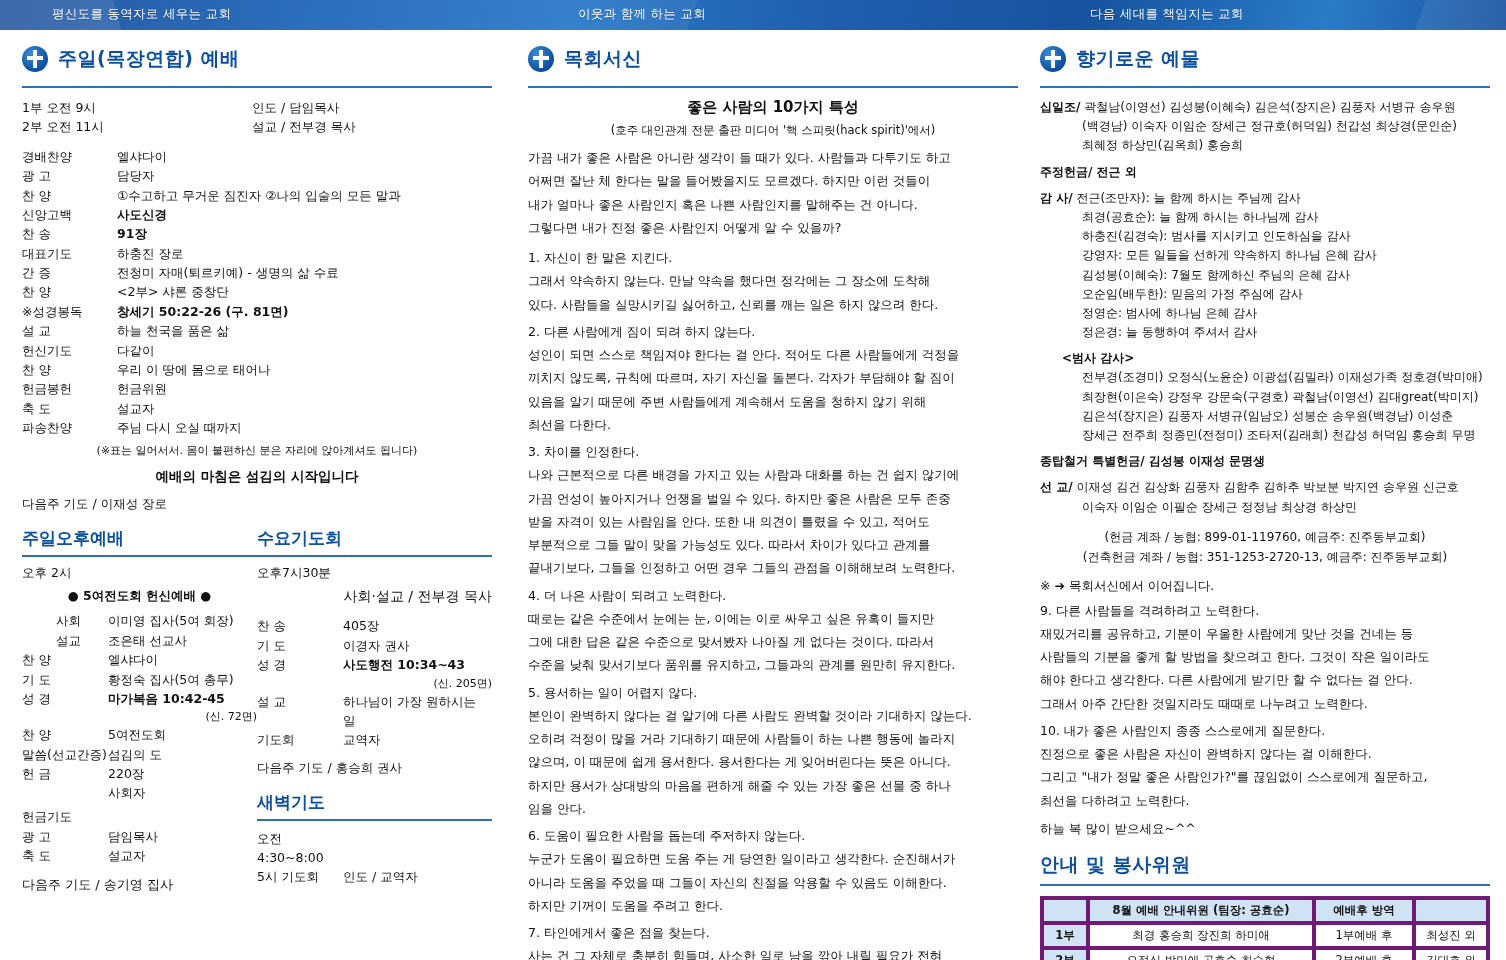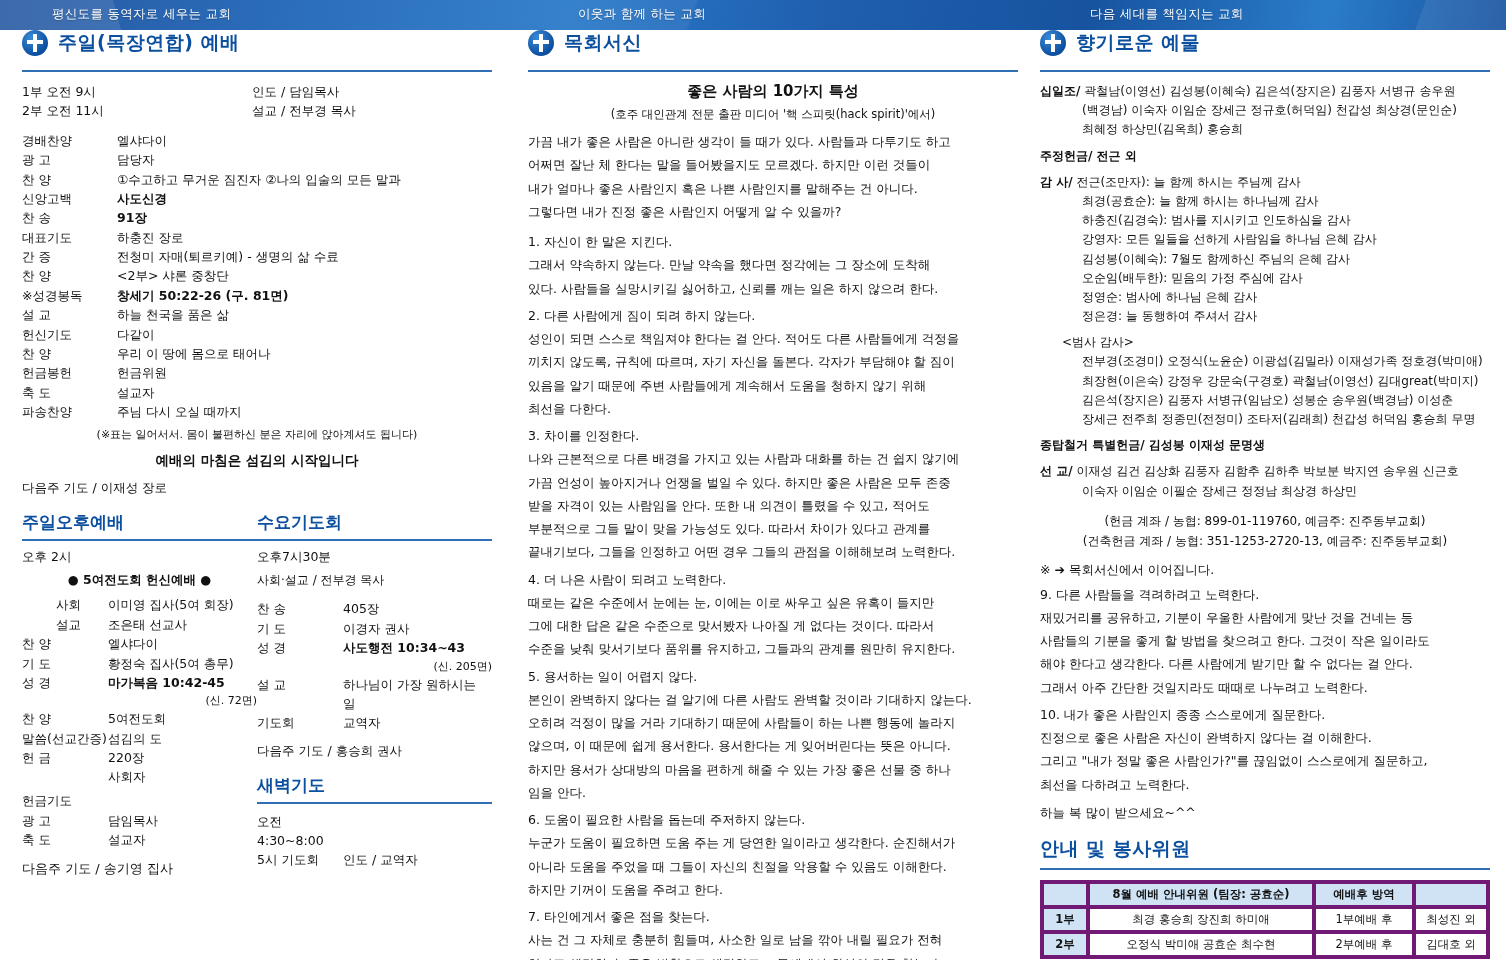--- a/index.html
+++ b/index.html
@@ -27,21 +27,21 @@
   .banner-text{
     position:absolute;top:6px;color:#fff;font-size:12.5px;letter-spacing:.3px;
     white-space:nowrap;text-shadow:0 1px 1px rgba(0,0,0,.25);
   }
   .bt1{left:52px;}
   .bt2{left:578px;}
   .bt3{left:1090px;}
 
   
   .page{position:absolute;left:0;top:30px;width:1506px;height:925px;background:#fff;}
-  .col{position:absolute;top:0;}
+  .col{position:absolute;top:16px;}
   .col1{left:22px;width:470px;}
   .col2{left:528px;width:490px;}
   .col3{left:1040px;width:450px;}
 
   
   .sec-head{display:flex;align-items:center;gap:10px;margin:0 0 14px 0;}
   .logo{
     width:26px;height:26px;border-radius:50%;
     background:radial-gradient(circle at 35% 30%, #3a8ad8, #0b4f9e 70%);
     position:relative;flex:0 0 auto;
@@ -67,21 +67,21 @@
 
   .subhead{font-size:17px;font-weight:bold;color:#0b4f9e;}
   .subrule{height:2px;background:#2f6fb5;margin:5px 0 8px 0;}
 
   .para{font-size:12.5px;line-height:1.62;margin:0 0 9px 0;}
   .para.t{margin-bottom:3px;}
   .doc-title{font-size:15px;font-weight:bold;text-align:center;margin:4px 0 6px 0;}
   .doc-sub{font-size:11.5px;text-align:center;margin-bottom:10px;}
 
   .r3{font-size:12px;line-height:1.6;}
-  .r3 .ind{padding-left:22px;}
+  .r3 .ind{padding-left:22px;font-weight:bold;}
   .r3 .ind2{padding-left:42px;}
   .blk{margin-bottom:7px;}
 
   .acct{text-align:center;font-size:12px;line-height:1.7;margin-top:10px;}
   table{border-collapse:collapse;width:100%;font-size:11.5px;}
   table td,table th{border:4px solid #701a75;padding:3px 4px;text-align:center;}
   .hdr{background:#cfe3f5;font-weight:bold;}
   .colA{width:34px;}
   .colC{width:88px;}
   .colD{width:62px;}
@@ -238,21 +238,21 @@
               <div class="lbl nsp" style="flex: 0 0 86px;">축 도</div>
               <div class="val">설교자</div>
             </div>
           </div>
         <div class="mt10" style="font-size:13px;">다음주 기도 / 송기영 집사</div>
       </div>
       <div>
         <div class="subhead">수요기도회</div>
         <div class="subrule"></div>
         <div style="font-size:12.5px;">오후7시30분</div>
-        <div class="mt6" style="font-size:12px;text-align:left;">사회·설교 / 전부경 목사</div>
+        <div class="mt6" style="font-size:14px;text-align:right;">사회·설교 / 전부경 목사</div>
         <div id="c1-wed" class="mt10">
             <div class="row">
               <div class="lbl nsp" style="flex: 0 0 86px;">찬 송</div>
               <div class="val">405장</div>
             </div>
             <div class="row">
               <div class="lbl nsp" style="flex: 0 0 86px;">기 도</div>
               <div class="val">이경자 권사</div>
             </div>
             <div class="row">
@@ -369,21 +369,21 @@
             <div class="ind2">최혜정 하상민(김옥희) 홍승희</div>
           </div>
       </div>
       <div class="blk bold">주정헌금/ 전근 외</div>
       <div class="blk">
         <span class="bold">감 사/</span>
         <span id="c3-th0">전근(조만자): 늘 함께 하시는 주님께 감사</span>
         <div id="c3-thanks">
             <div class="ind2">최경(공효순): 늘 함께 하시는 하나님께 감사</div>
             <div class="ind2">하충진(김경숙): 범사를 지시키고 인도하심을 감사</div>
-            <div class="ind2">강영자: 모든 일들을 선하게 사람임을 하나님 은혜 감사</div>
+            <div class="ind2">강영자: 모든 일들을 선하게 약속하지 하나님 은혜 감사</div>
             <div class="ind2">김성봉(이혜숙): 7월도 함께하신 주님의 은혜 감사</div>
             <div class="ind2">오순임(배두한): 믿음의 가정 주심에 감사</div>
             <div class="ind2">정영순: 범사에 하나님 은혜 감사</div>
             <div class="ind2">정은경: 늘 동행하여 주셔서 감사</div>
           </div>
       </div>
       <div class="blk">
         <div class="ind">&lt;범사 감사&gt;</div>
         <div id="c3-bumsa">
             <div class="ind2">전부경(조경미) 오정식(노윤순) 이광섭(김밀라) 이재성가족 정호경(박미애)</div>

